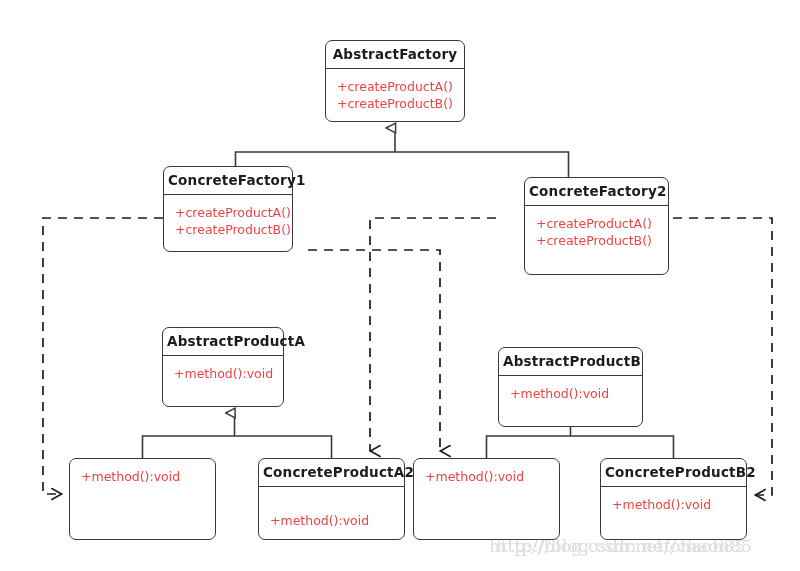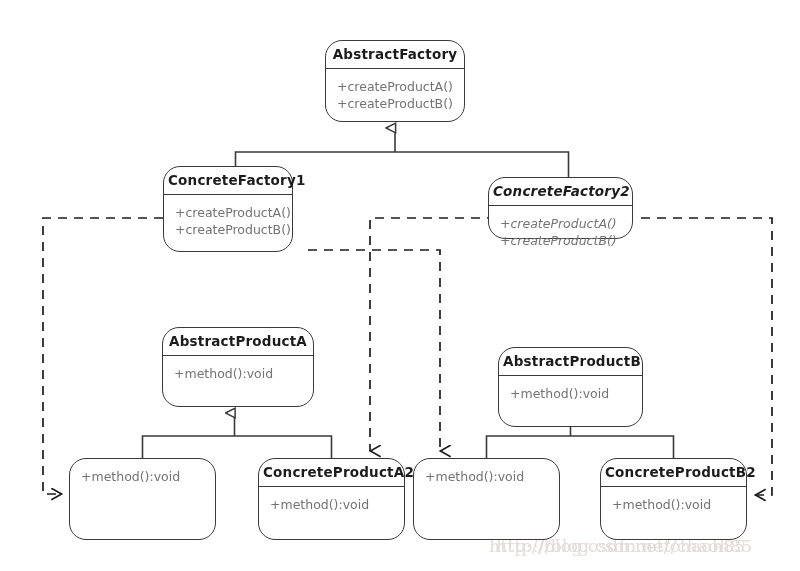--- a/index.html
+++ b/index.html
@@ -20,21 +20,21 @@
     left: 0;
     top: 0;
     width: 800px;
     height: 571px;
   }
   .uml-class {
     position: absolute;
     box-sizing: border-box;
     background: #ffffff;
     border: 1.6px solid #3a3a3a;
-    border-radius: 17px;
+    border-radius: 7px;
     z-index: 5;
     display: flex;
     flex-direction: column;
   }
   .uml-name {
     text-align: center;
     font-weight: bold;
     font-size: 13.5px;
     color: #1c1c1c;
     letter-spacing: .2px;
@@ -44,21 +44,21 @@
   }
   .uml-members {
     flex: 1;
     padding: 9px 0 6px 11px;
     display: flex;
     flex-direction: column;
     justify-content: flex-start;
   }
   .uml-member {
     font-size: 12.5px;
-    color: #737373;
+    color: #ef4444;
     line-height: 17px;
     white-space: nowrap;
   }
   .watermark {
     position: absolute;
     font-family: "DejaVu Serif", "Liberation Serif", serif;
     font-size: 17px;
     color: #e2ddda;
     white-space: nowrap;
     z-index: 1;
@@ -127,49 +127,49 @@
   </div>
 
   <div class="uml-class" style="left:163px;top:166px;width:130px;height:86px;">
     <div class="uml-name">ConcreteFactory1</div>
     <div class="uml-members">
       <div class="uml-member">+createProductA()</div>
       <div class="uml-member">+createProductB()</div>
     </div>
   </div>
 
-  <div class="uml-class" style="left:488px;top:177px;width:145px;height:62px;font-style:italic;">
+  <div class="uml-class" style="left:524px;top:177px;width:145px;height:98px;">
     <div class="uml-name">ConcreteFactory2</div>
     <div class="uml-members">
       <div class="uml-member">+createProductA()</div>
       <div class="uml-member">+createProductB()</div>
     </div>
   </div>
 
-  <div class="uml-class" style="left:162px;top:327px;width:152px;height:80px;">
+  <div class="uml-class" style="left:162px;top:327px;width:122px;height:80px;">
     <div class="uml-name">AbstractProductA</div>
     <div class="uml-members">
       <div class="uml-member">+method():void</div>
     </div>
   </div>
 
   <div class="uml-class" style="left:498px;top:327px;width:145px;height:80px;margin-top:20px;">
     <div class="uml-name">AbstractProductB</div>
     <div class="uml-members">
       <div class="uml-member">+method():void</div>
     </div>
   </div>
 
   <div class="uml-class" style="left:69px;top:458px;width:147px;height:82px;">
     <div class="uml-members">
       <div class="uml-member">+method():void</div>
     </div>
   </div>
 
-  <div class="uml-class" style="left:258px;top:458px;width:147px;height:82px;">
+  <div class="uml-class" style="left:258px;top:458px;width:147px;height:82px;gap:16px;">
     <div class="uml-name">ConcreteProductA2</div>
     <div class="uml-members">
       <div class="uml-member">+method():void</div>
     </div>
   </div>
 
   <div class="uml-class" style="left:413px;top:458px;width:147px;height:82px;">
     <div class="uml-members">
       <div class="uml-member">+method():void</div>
     </div>

